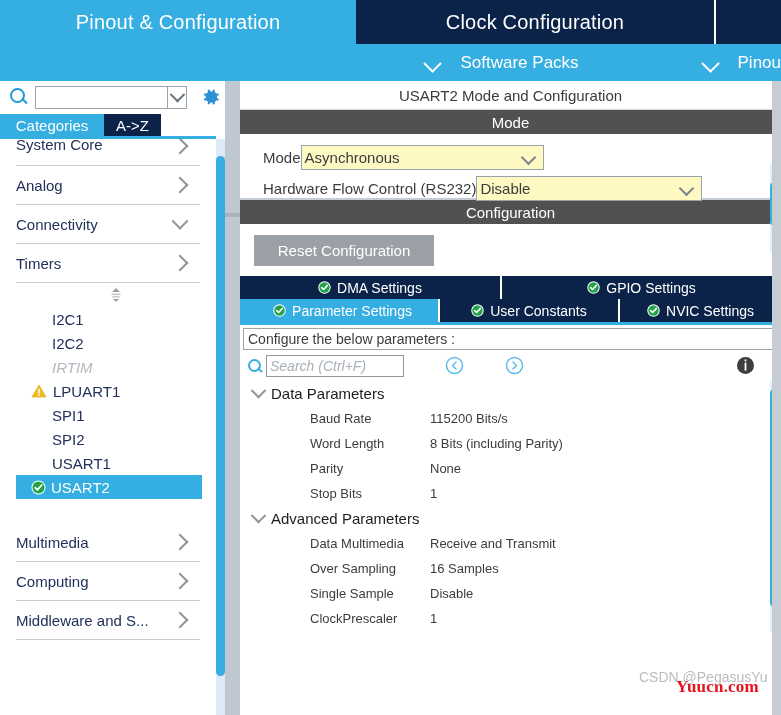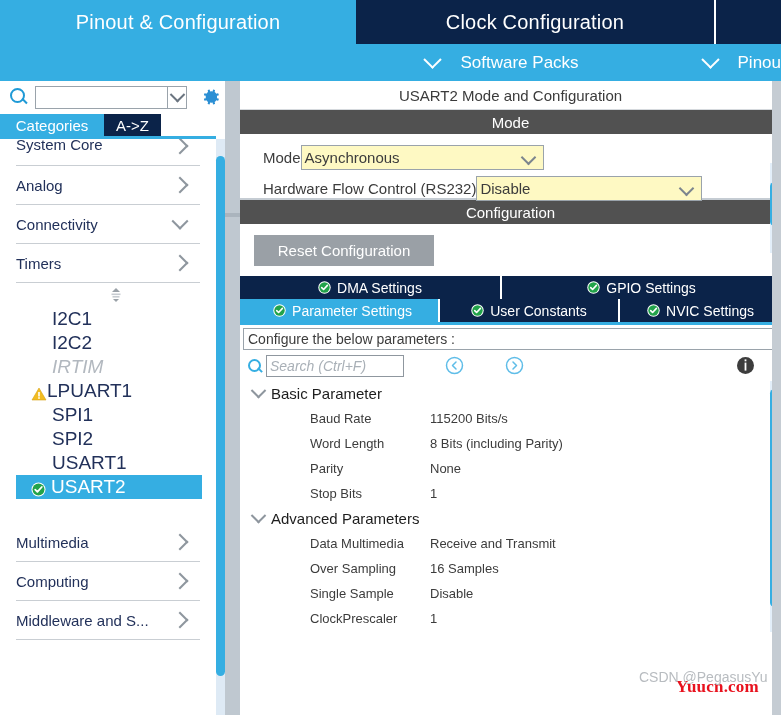--- a/index.html
+++ b/index.html
@@ -47,21 +47,21 @@
 
   
   .subbar {
     position: absolute; left: 0; top: 44px;
     width: 781px; height: 37px;
     background: #35aee2;
     display: flex; align-items: center;
   }
   .subbar .spacer-left { width: 356px; }
   .sub-item {
-    display: flex; align-items: center;
+    display: flex; align-items: flex-end;
     color: #ffffff; font-size: 17px;
     gap: 21px;
   }
   .sub-item.packs { width: 300px; justify-content: center; }
   .sub-item.pinout { margin-left: 52px; }
   .chev-d {
     display: inline-block;
     width: 11px; height: 11px;
     border-right: 2px solid #ffffff;
     border-bottom: 2px solid #ffffff;
@@ -193,28 +193,28 @@
     height: 24px;
     display: flex; align-items: center; justify-content: center;
     margin-left: 16px; margin-right: 0;
   }
   .sort-glyph { width: 16px; height: 18px; }
 
   .peri {
     height: 24px;
     display: flex; align-items: center;
     padding-left: 36px;
-    font-size: 19px;
+    font-size: 15px;
     color: #22315a;
     box-sizing: border-box;
     margin-left: 16px;
     margin-right: 14px;
   }
   .peri.dim { color: #b2b8bf; font-style: italic; }
-  .peri.warn { padding-left: 15px; }
+  .peri.warn { padding-left: 15px; gap: 6px; }
   .peri.sel {
     background: #35aee2;
     color: #ffffff;
     padding-left: 15px;
     gap: 5px;
   }
   .warn-tri { width: 16px; height: 14px; flex: none; }
   .ok-circ { width: 15px; height: 15px; flex: none; }
 
   .left-scroll-track {
@@ -722,21 +722,21 @@
             <rect x="8.6" y="3.4" width="1.8" height="1.9" fill="#ffffff"></rect>
             <rect x="8.6" y="6.6" width="1.8" height="8" fill="#ffffff"></rect>
           </svg>
         </span>
       </div>
 
       <div class="plist">
 
         <div class="grp-row">
           <span class="grp-chev"></span>
-          <span>Basic Parameter</span>
+          <span>Data Parameters</span>
         </div>
         <div class="p-row">
           <span class="p-name">Baud Rate</span>
           <span class="p-val">115200 Bits/s</span>
         </div>
         <div class="p-row">
           <span class="p-name">Word Length</span>
           <span class="p-val">8 Bits (including Parity)</span>
         </div>
         <div class="p-row">

